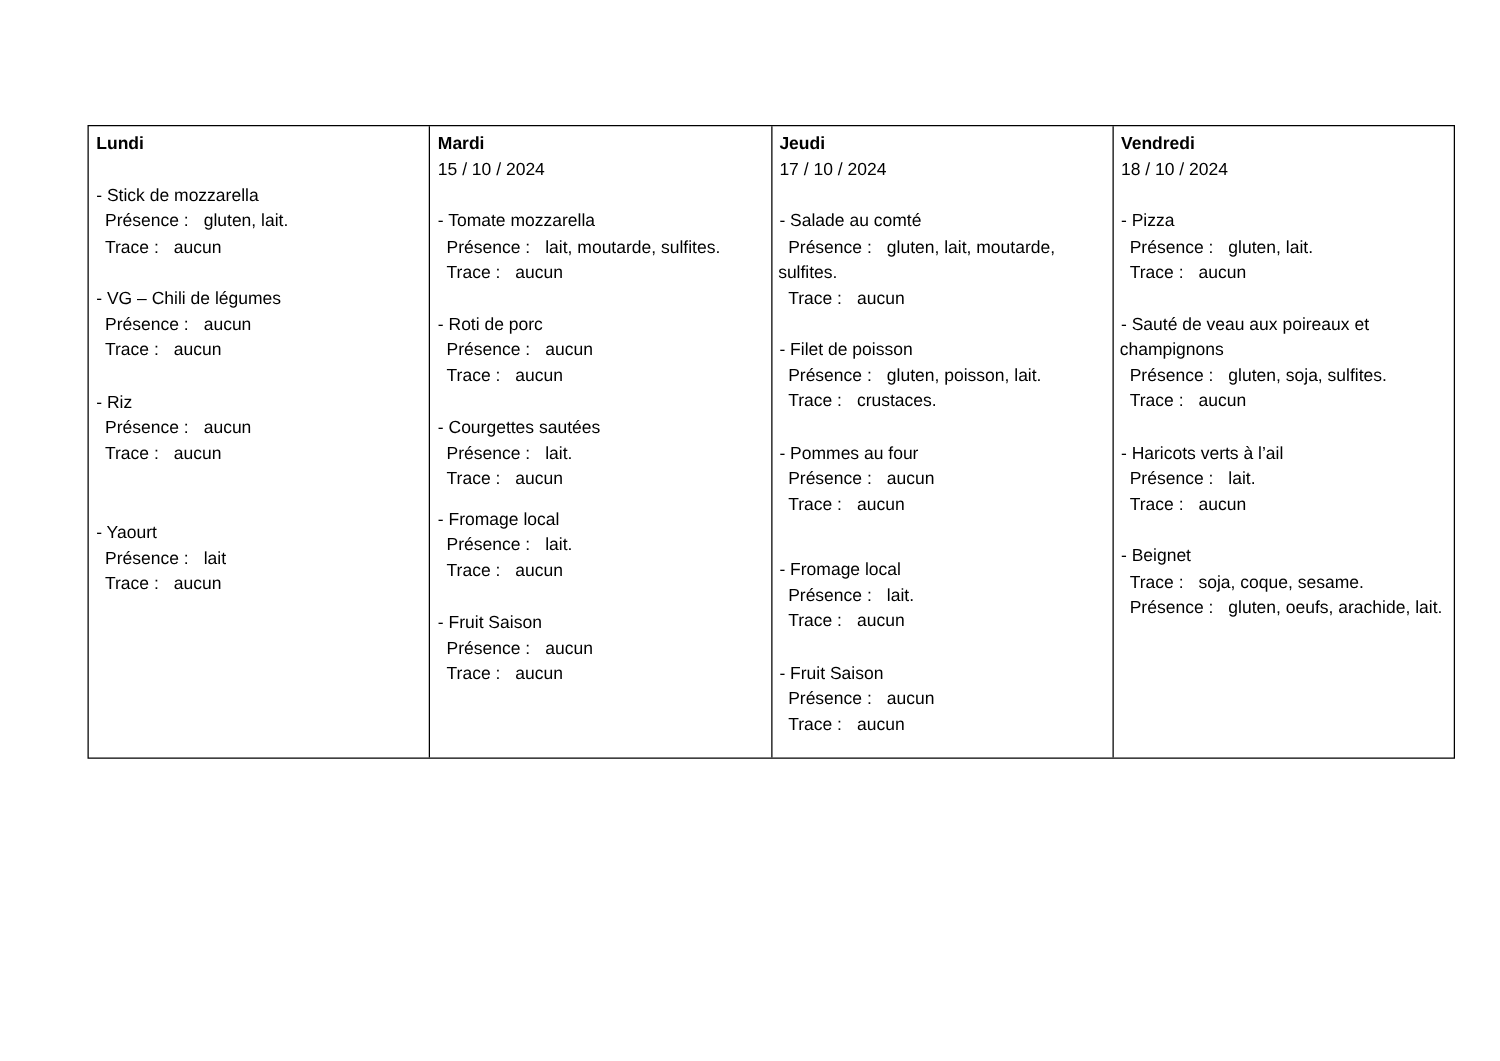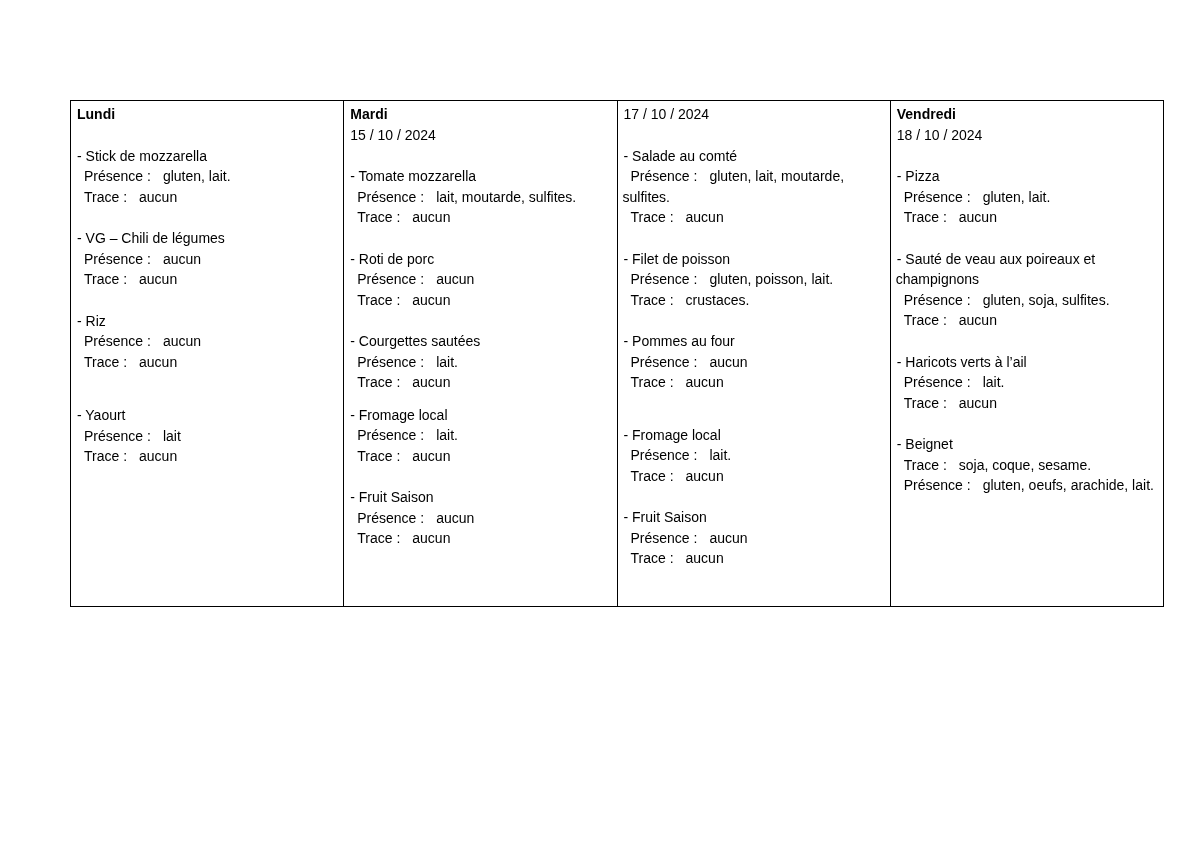--- a/index.html
+++ b/index.html
@@ -33,21 +33,21 @@
     border-right: 1.5px solid #000000;
     padding: 3px 5px 0 5px;
     font-size: 14px;
     line-height: 20.5px;
     overflow: hidden;
   }
   .day-col:last-child { border-right: none; }
   .day-name { font-weight: 700; text-indent: 1px; }
   .day-date { text-indent: 1px; }
   .dish { margin-top: 21px; }
-  .dish.gap-33 { margin-top: 33px; }
+  .dish.gap-33 { margin-top: 43px; }
   .dish.gap-12 { margin-top: 12px; }
   .dish.gap-32 { margin-top: 32px; }
   .dish-name { text-indent: 1px; }
   .meta { text-indent: 8px; }
   .meta-value { margin-left: 12px; }
 </style>
 </head>
 <body>
 
 <div class="page">
@@ -101,20 +101,21 @@
         <div class="meta"><span class="meta-label">Trace :</span><span class="meta-value">aucun</span></div>
       </div>
       <div class="dish">
         <div class="dish-name">- Fruit Saison</div>
         <div class="meta"><span class="meta-label">Présence :</span><span class="meta-value">aucun</span></div>
         <div class="meta"><span class="meta-label">Trace :</span><span class="meta-value">aucun</span></div>
       </div>
     </div>
 
     <div class="day-col">
+      <div class="day-name">Jeudi</div>
       <div class="day-date">17 / 10 / 2024</div>
       <div class="dish">
         <div class="dish-name">- Salade au comté</div>
         <div class="meta"><span class="meta-label">Présence :</span><span class="meta-value">gluten, lait, moutarde, sulfites.</span></div>
         <div class="meta"><span class="meta-label">Trace :</span><span class="meta-value">aucun</span></div>
       </div>
       <div class="dish">
         <div class="dish-name">- Filet de poisson</div>
         <div class="meta"><span class="meta-label">Présence :</span><span class="meta-value">gluten, poisson, lait.</span></div>
         <div class="meta"><span class="meta-label">Trace :</span><span class="meta-value">crustaces.</span></div>

